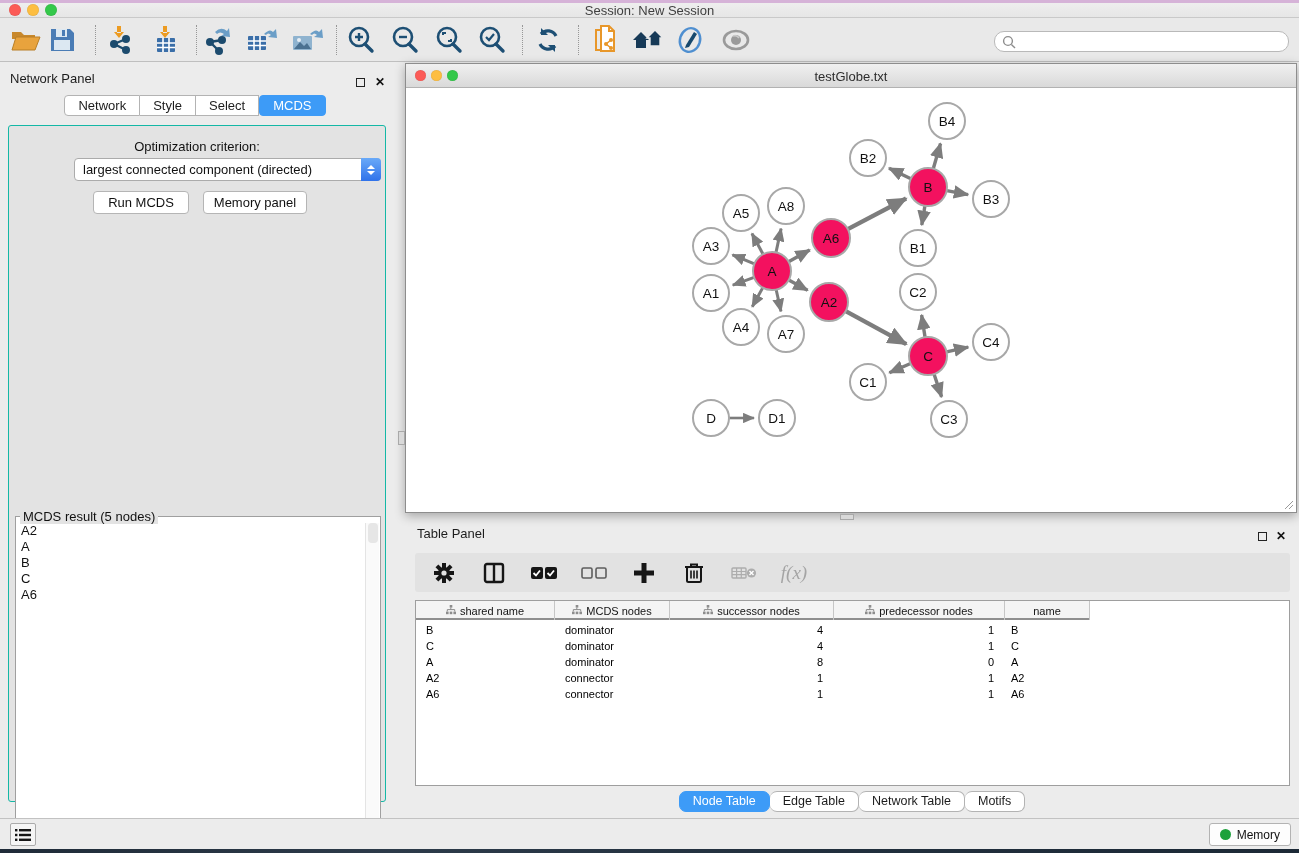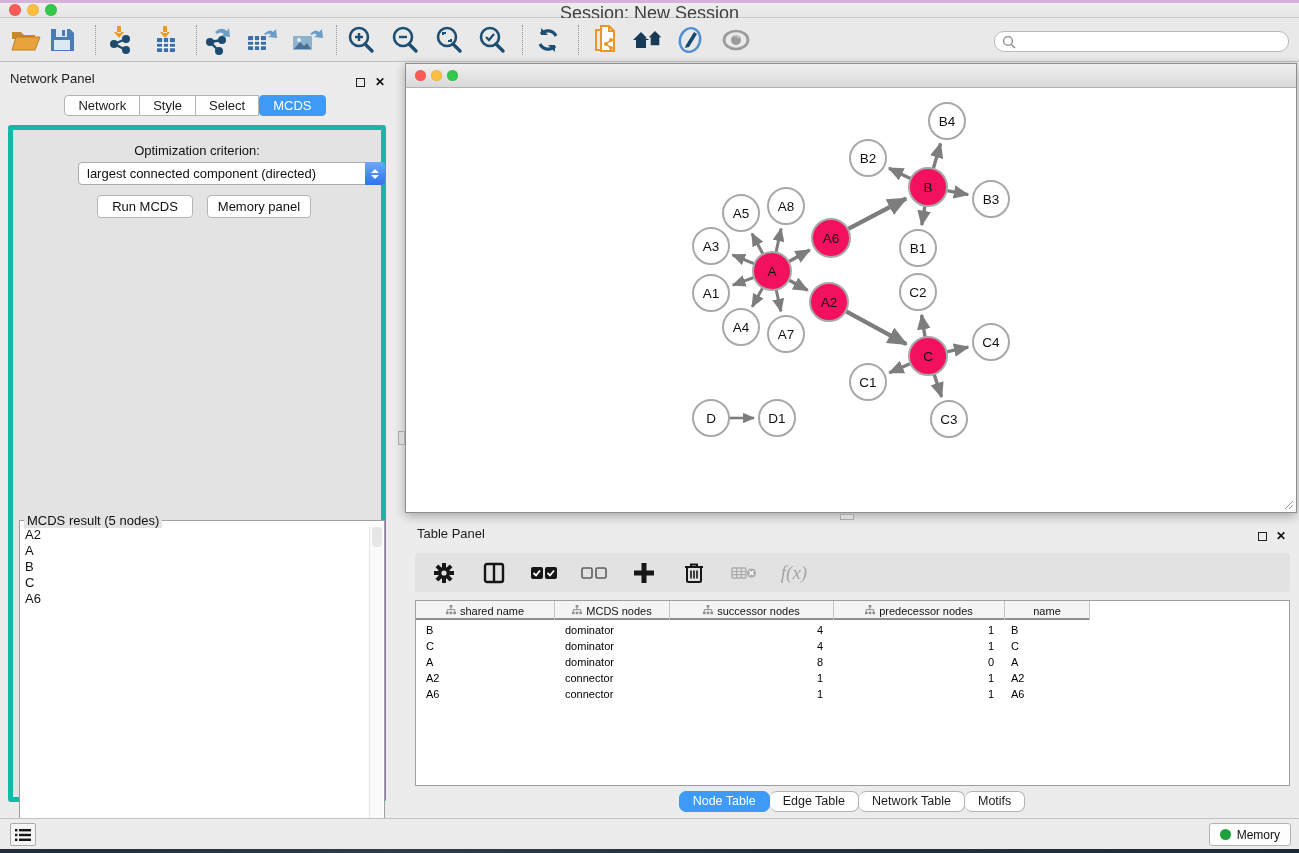--- a/index.html
+++ b/index.html
@@ -6,21 +6,21 @@
   html,body { width:1299px; height:853px; overflow:hidden;
     font-family:"Liberation Sans", sans-serif; background:#ececec; }
 
   
   #titlebar { position:absolute; left:0; top:0; width:1299px; height:18px;
     background:linear-gradient(#f0f0f0,#e6e6e6); border-bottom:1px solid #c9c9c9; }
   #titlebar .purple { position:absolute; left:0; top:0; width:100%; height:3px; background:#d6b3d8; }
   .tl { position:absolute; border-radius:50%; box-shadow:inset 0 0 1px rgba(0,0,0,.25); }
   #titlebar .tl { width:12px; height:12px; top:4px; }
   .tl.red{ background:#fc5b57; } .tl.yel{ background:#fdbe41; } .tl.grn{ background:#34c84a; }
-  #main-title { position:absolute; top:3px; width:100%; text-align:center; font-size:18px; color:#3f3f3f; }
+  #main-title { position:absolute; top:3px; width:100%; text-align:center; font-size:13px; color:#3f3f3f; }
 
   
   #toolbar { position:absolute; left:0; top:18px; width:1299px; height:44px;
     background:#e9e9e9; border-bottom:1px solid #bfbfbf; }
   .tbtn { position:absolute; top:4px; width:38px; height:36px; display:flex;
     align-items:center; justify-content:center; }
   .tsep { position:absolute; top:7px; height:30px; width:0; border-left:1px dotted #979797; }
   #search-box { position:absolute; right:10px; top:13px; width:295px; height:21px;
     background:#fff; border:1px solid #b9b9b9; border-radius:10px; display:flex; align-items:center; }
   #search-box svg { margin-left:7px; }
@@ -34,21 +34,21 @@
   .close-ico { font-size:12px; font-weight:bold; color:#111; line-height:9px; }
   #cp-float { position:absolute; right:32px; top:11px; } 
   #cp-close { position:absolute; right:12px; top:10px; }
   #cp-tabs { position:absolute; left:0; top:33px; width:390px; display:flex; justify-content:center; }
   .tab { height:21px; line-height:19px; font-size:13px; padding:0 13px; background:#fff;
     border:1px solid #b3b3b3; border-left:none; color:#1c1c1c; }
   .tab:first-child { border-left:1px solid #b3b3b3; border-radius:4px 0 0 4px; }
   .tab.sel { background:#3d9bf7; color:#fff; border:1px solid #3d9bf7; border-radius:4px; }
   .tab:last-child:not(.sel){ border-radius:0 4px 4px 0; }
   #cp-body { position:absolute; left:8px; top:63px; width:378px; height:677px;
-    background:#e3e3e3; border:5px solid #14b8a6; border-radius:3px; }
+    background:#e3e3e3; border:1px solid #14b8a6; border-radius:3px; }
   #opt-label { position:absolute; top:13px; width:100%; text-align:center; font-size:13px; color:#111; }
   #criterion { position:absolute; left:35px; top:32px; width:307px; height:23px; background:#fff;
     border:1px solid #ababab; border-radius:4px; display:flex; align-items:center;margin-left:30px; }
   #criterion .val { flex:1; font-size:13px; color:#111; padding-left:8px; white-space:nowrap; }
   #criterion .stepper { width:20px; height:23px; margin-right:-1px; border-radius:0 4px 4px 0;
     background:linear-gradient(#6aaaf8,#2f72ea); display:flex; flex-direction:column;
     align-items:center; justify-content:center; gap:2px; }
   .chev-up { width:0; height:0; border-left:4px solid transparent; border-right:4px solid transparent; border-bottom:4px solid #fff; }
   .chev-dn { width:0; height:0; border-left:4px solid transparent; border-right:4px solid transparent; border-top:4px solid #fff; }
   .pbtn { position:absolute; top:65px; height:23px; background:#fff; border:1px solid #b5b5b5;
@@ -301,20 +301,21 @@
         </div>
     </div>
   </div>
 </div>
 
 <div id="net-win">
   <div id="net-titlebar">
     <span class="tl red" style="left:9px"></span>
     <span class="tl yel" style="left:25px"></span>
     <span class="tl grn" style="left:41px"></span>
+    <div id="net-title">testGlobe.txt</div>
   </div>
   <div id="net-canvas">
     <svg id="net-svg" width="888" height="424" viewBox="0 0 888 424">
       <defs>
         <marker id="arrow" markerWidth="4.6" markerHeight="4" refX="4.2" refY="2" orient="auto" markerUnits="strokeWidth">
           <path d="M0,0 L4.6,2 L0,4 z" fill="#7d7d7d"></path>
         </marker>
       </defs>
       <g id="edges-layer">
           <line x1="356.04383184744285" y1="165.24329829521568" x2="344.93595269154343" y2="144.4608147132103" stroke="#7d7d7d" stroke-width="3" marker-end="url(#arrow)"></line>

